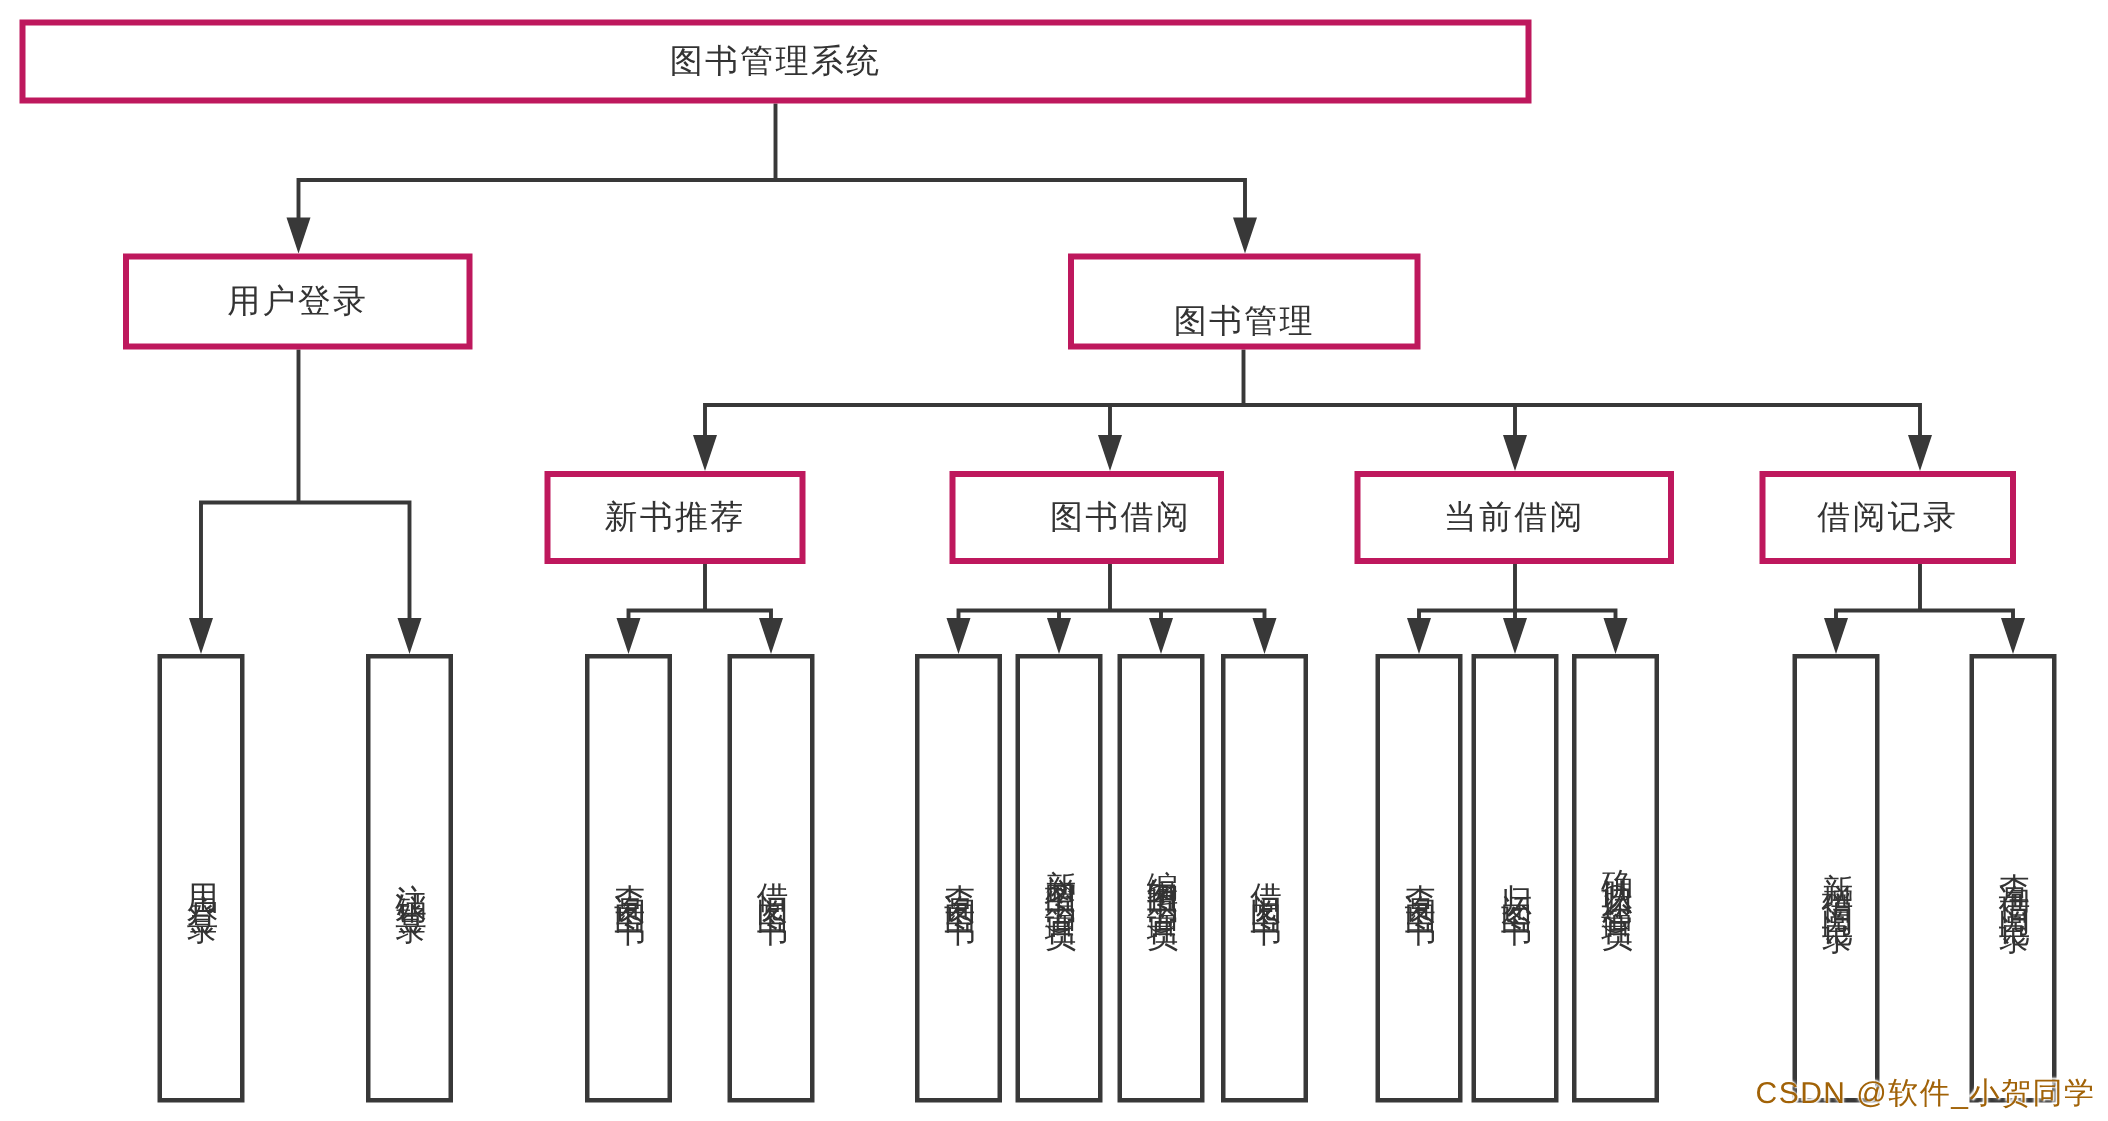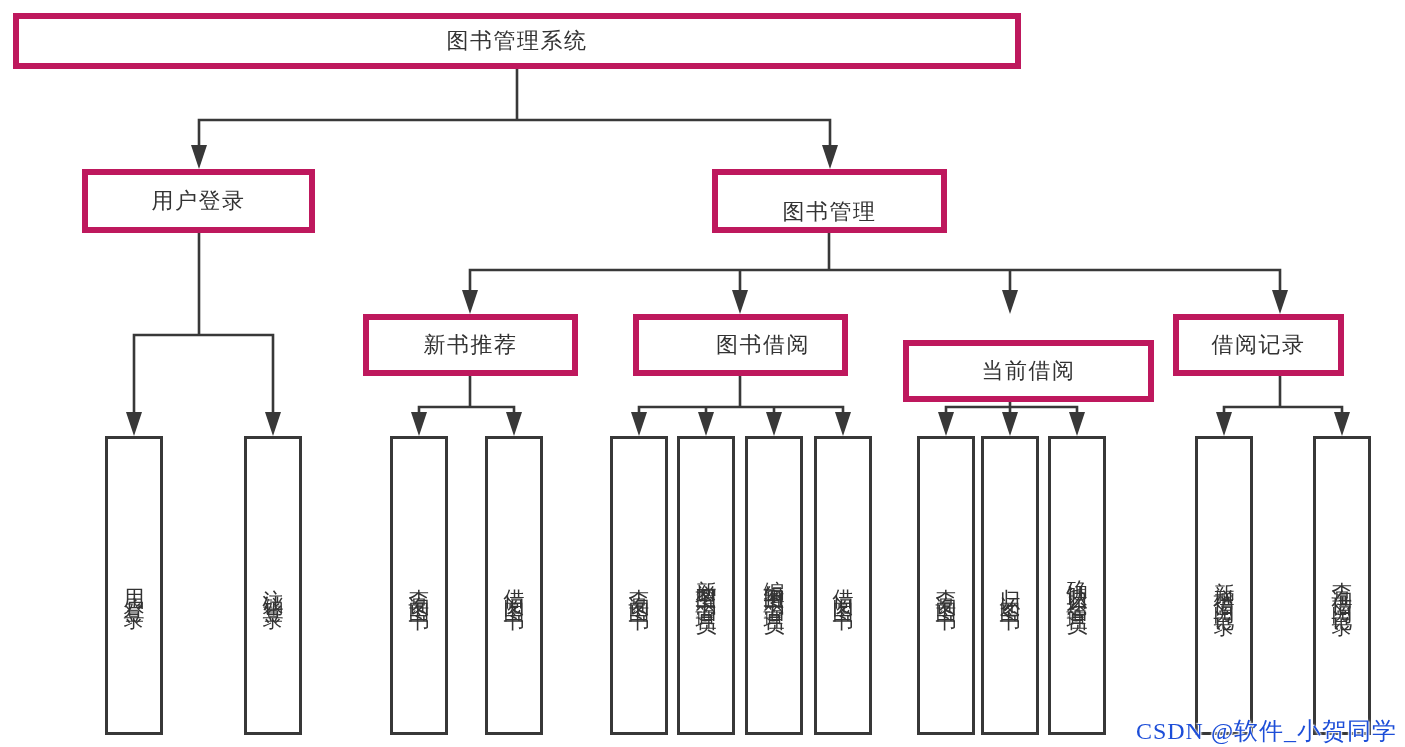--- a/index.html
+++ b/index.html
@@ -22,21 +22,21 @@
     stroke-width: 2.6;
     stroke-linecap: square;
   }
   .wires .ar {
     fill: #383838;
     stroke: none;
   }
   .hbox {
     position: absolute;
     box-sizing: border-box;
-    border: 6px solid #be185d;
+    border: 4px solid #be185d;
     background: #ffffff;
     display: flex;
     align-items: center;
     justify-content: center;
     font-size: 22px;
     letter-spacing: 1.5px;
     color: #333333;
     z-index: 2;
   }
   .vbox {
@@ -55,27 +55,26 @@
     font-size: 21px;
     letter-spacing: 7px;
     color: #333333;
     z-index: 2;
     overflow: hidden;
   }
   .watermark {
     position: absolute;
     top: 715px;
     right: 8px;
-    font-size: 24px;
+    font-size: 20px;
     letter-spacing: 1px;
-    color: #1d4ed8;
+    color: #a16207;
     text-shadow: 1px 1px 1px #ffffff, -1px -1px 1px #ffffff, 0 0 3px #ffffff;
     z-index: 10;
     white-space: nowrap;
-    font-family: Liberation Serif, serif;
   }
 </style>
 </head>
 <body>
 
 <div class="canvas">
 
   <svg class="wires" width="1405" height="747" viewBox="0 0 1405 747">
     <g>
       <path class="ln" d="M517,69 V120 M199,120 H830 M199,120 V146 M830,120 V146"></path>
@@ -111,27 +110,27 @@
     <span>图书管理系统</span>
   </div>
 
   <div class="hbox" style="left:82px; top:169px; width:233px; height:64px;">
     <span>用户登录</span>
   </div>
   <div class="hbox" style="left:712px; top:169px; width:235px; height:64px;align-items:flex-end;">
     <span>图书管理</span>
   </div>
 
-  <div class="hbox" style="left:363px; top:314px; width:215px; height:62px;">
+  <div class="hbox" style="left:363px; top:314px; width:174px; height:62px;">
     <span>新书推荐</span>
   </div>
-  <div class="hbox" style="left:633px; top:314px; width:215px; height:62px;padding-left:45px;">
+  <div class="hbox" style="left:633px; top:314px; width:183px; height:62px;padding-left:45px;">
     <span>图书借阅</span>
   </div>
-  <div class="hbox" style="left:903px; top:314px; width:251px; height:62px;margin-top:26px;">
+  <div class="hbox" style="left:903px; top:314px; width:213px; height:62px;">
     <span>当前借阅</span>
   </div>
   <div class="hbox" style="left:1173px; top:314px; width:171px; height:62px;">
     <span>借阅记录</span>
   </div>
 
   <div class="vbox" style="left:105px;">
     <span>用户登录</span>
   </div>
   <div class="vbox" style="left:244px;">

